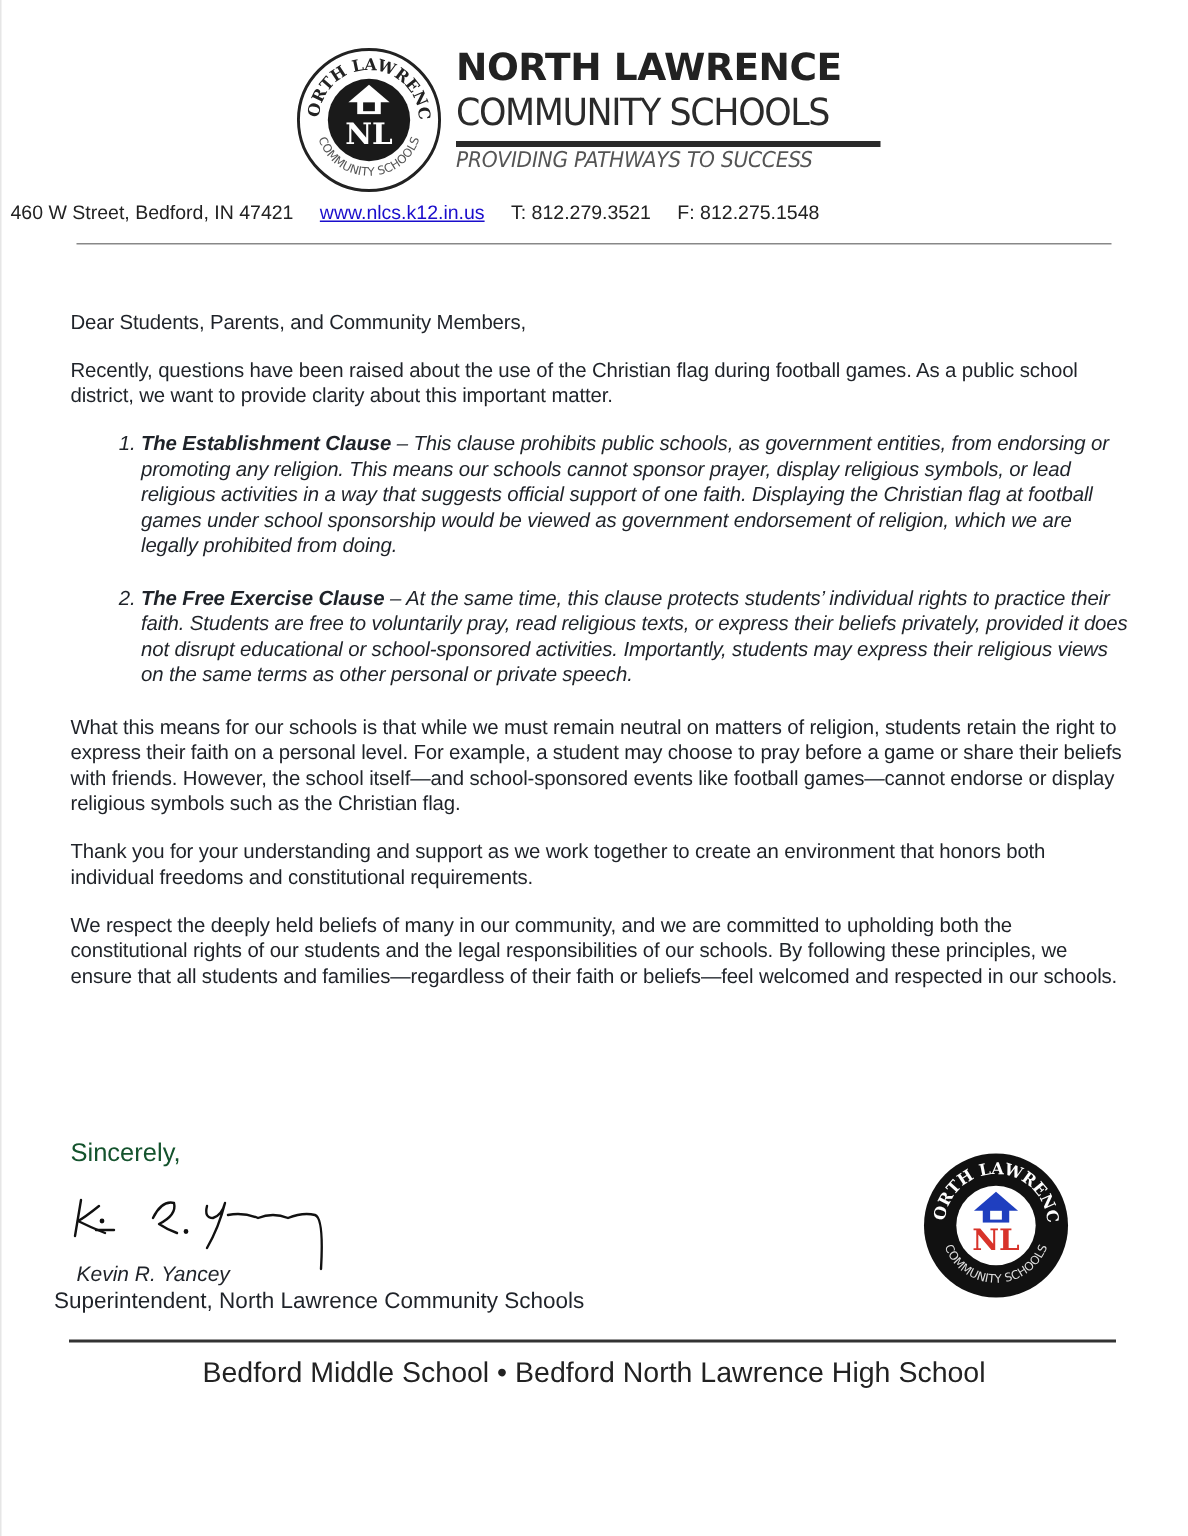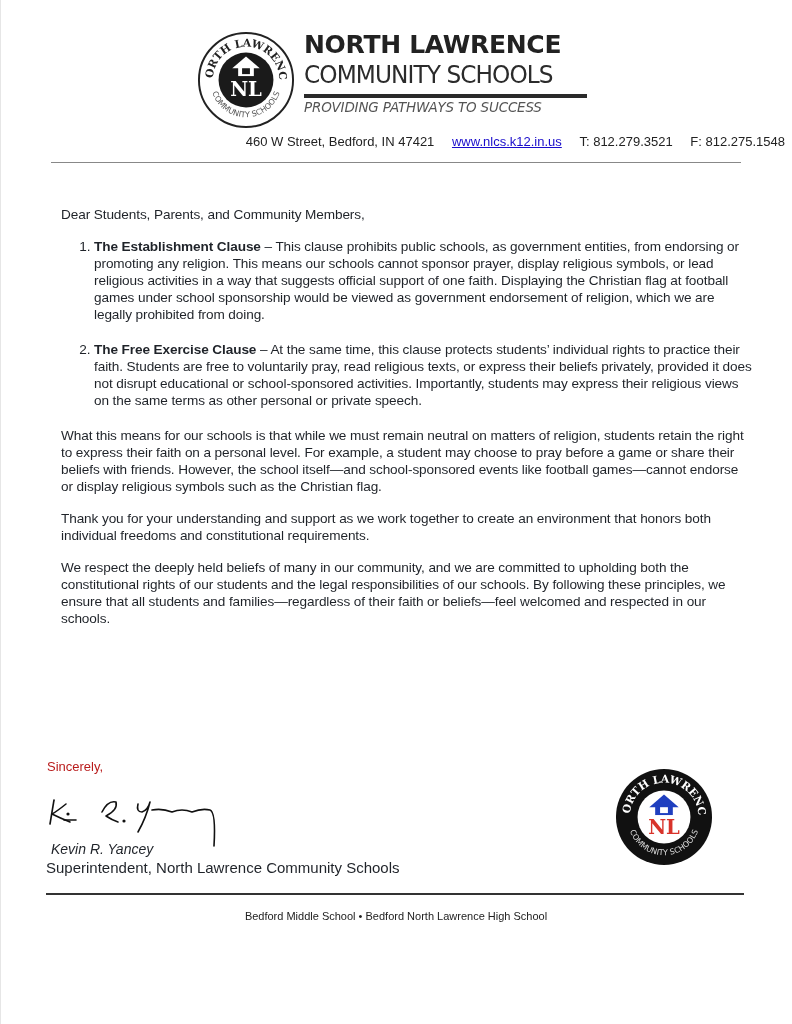--- a/index.html
+++ b/index.html
@@ -8,42 +8,42 @@
   .page-edge { position:absolute; left:0; top:0; width:1px; height:1024px; background:#e6e6e6; }
 
   
   .seal { position:absolute; left:197px; top:31px; width:98px; height:98px; }
   .brand { position:absolute; left:304px; top:30px; width:290px; }
   .brand-line1 { font-family:"DejaVu Sans", sans-serif; font-weight:bold; font-size:25px; letter-spacing:-0.3px; color:#222; line-height:30px; white-space:nowrap; }
   .brand-line2 { font-family:"DejaVu Sans", sans-serif; font-size:25px; font-weight:normal; color:#2b2b2b; line-height:30px; letter-spacing:-1px; white-space:nowrap; transform:scaleX(0.93); transform-origin:left; }
   .brand-rule { margin-top:4px; width:283px; height:4px; background:#2a2a2a; }
   .brand-tagline { margin-top:1px; font-family:"DejaVu Sans", sans-serif; font-style:italic; font-size:14.5px; color:#555; letter-spacing:-0.2px; white-space:nowrap; transform:scaleX(0.93); transform-origin:left; }
 
-  .contact { position:absolute; top:134px; left:0; width:792px; text-align:right; font-size:13px; color:#222; white-space:nowrap; }
+  .contact { position:absolute; top:134px; left:0; width:792px; text-align:left; font-size:13px; color:#222; white-space:nowrap; }
   .contact span { margin:0 7px; }
   .contact a { color:#1a0dcc; text-decoration:underline; margin:0 7px; }
   .header-rule { position:absolute; left:51px; top:162px; width:690px; height:1px; background:#888; }
 
   
   .letter { position:absolute; left:47px; top:206px; width:705px; font-size:13.6px; line-height:17px; color:#1f2329; letter-spacing:-0.1px; }
-  .letter p { margin:0 0 15px 14px; }
+  .letter p { margin:0 0 15px 0; }
   .letter ol { margin:0 0 15px 0; padding-left:47px; }
-  .letter ol li { margin:0 0 18px 0; padding-left:0; }
+  .letter ol li { margin:0 0 18px 0; padding-left:0;font-style:italic; }
   .letter ol li::marker { font-weight:normal; }
   .letter b { font-weight:bold; }
 
-  .closing { position:absolute; left:47px; top:759px; font-size:13px; color:#b91c1c; }
+  .closing { position:absolute; left:47px; top:759px; font-size:17px; color:#14532d; }
   .signature { position:absolute; left:46px; top:790px; width:180px; height:60px; }
   .signer-name { position:absolute; left:51px; top:841px; font-size:14px; color:#1f2329;font-style:italic; }
-  .signer-title { position:absolute; left:46px; top:859px; font-size:15px; color:#1f2329; }
+  .signer-title { position:absolute; left:36px; top:859px; font-size:15px; color:#1f2329; }
 
   .color-seal { position:absolute; left:615px; top:768px; width:98px; height:98px; }
 
   .footer-rule { position:absolute; left:46px; top:893px; width:698px; height:2px; background:#333; }
-  .footer { position:absolute; left:0; top:908px; width:792px; text-align:center; font-size:11px; line-height:16px; color:#222; }
+  .footer { position:absolute; left:0; top:908px; width:792px; text-align:center; font-size:19px; line-height:16px; color:#222; }
   .footer div { white-space:nowrap; }
 </style>
 </head>
 <body>
 
 <div class="page-edge"></div>
 
 <svg class="seal" viewBox="0 0 100 100">
   <defs>
     <path id="arcTop" d="M 16 50 A 34 34 0 0 1 84 50"></path>
@@ -75,20 +75,21 @@
 <div class="contact">
   <span>460 W Street, Bedford, IN 47421</span>
   <a>www.nlcs.k12.in.us</a>
   <span>T: 812.279.3521</span>
   <span>F: 812.275.1548</span>
 </div>
 <div class="header-rule"></div>
 
 <div class="letter">
   <p>Dear Students, Parents, and Community Members,</p>
+  <p>Recently, questions have been raised about the use of the Christian flag during football games. As a public school district, we want to provide clarity about this important matter.</p>
   <ol>
     <li><b>The Establishment Clause</b><span> – This clause prohibits public schools, as government entities, from endorsing or promoting any religion. This means our schools cannot sponsor prayer, display religious symbols, or lead religious activities in a way that suggests official support of one faith. Displaying the Christian flag at football games under school sponsorship would be viewed as government endorsement of religion, which we are legally prohibited from doing.</span></li>
     <li><b>The Free Exercise Clause</b><span> – At the same time, this clause protects students’ individual rights to practice their faith. Students are free to voluntarily pray, read religious texts, or express their beliefs privately, provided it does not disrupt educational or school-sponsored activities. Importantly, students may express their religious views on the same terms as other personal or private speech.</span></li>
   </ol>
   <p>What this means for our schools is that while we must remain neutral on matters of religion, students retain the right to express their faith on a personal level. For example, a student may choose to pray before a game or share their beliefs with friends. However, the school itself—and school-sponsored events like football games—cannot endorse or display religious symbols such as the Christian flag.</p>
   <p>Thank you for your understanding and support as we work together to create an environment that honors both individual freedoms and constitutional requirements.</p>
   <p>We respect the deeply held beliefs of many in our community, and we are committed to upholding both the constitutional rights of our students and the legal responsibilities of our schools. By following these principles, we ensure that all students and families—regardless of their faith or beliefs—feel welcomed and respected in our schools.</p>
 </div>
 
 <div class="closing">Sincerely,</div>

